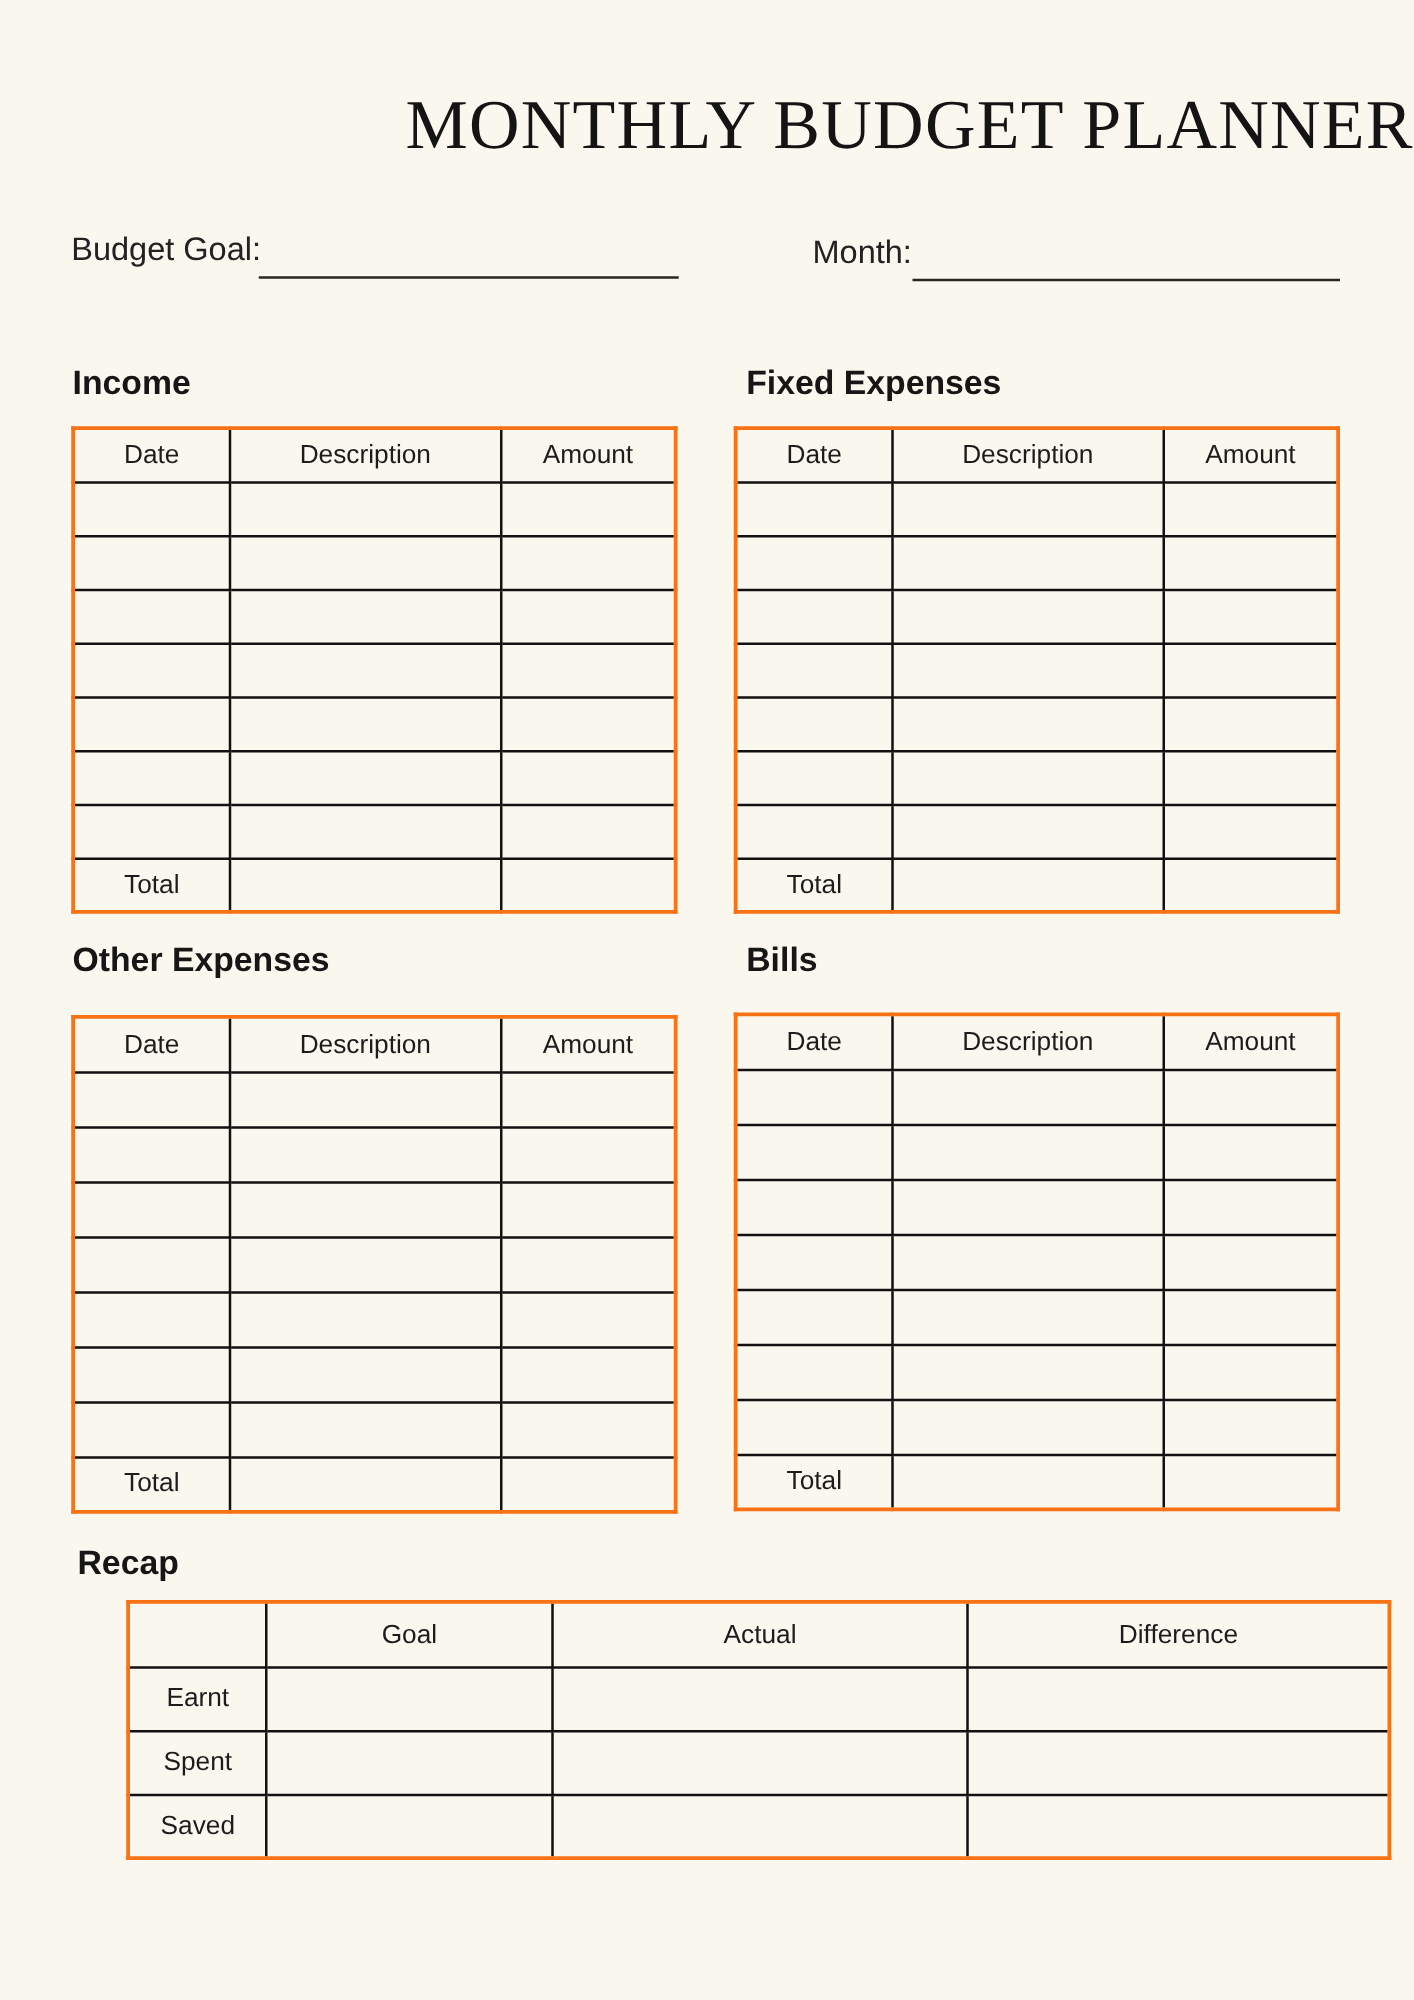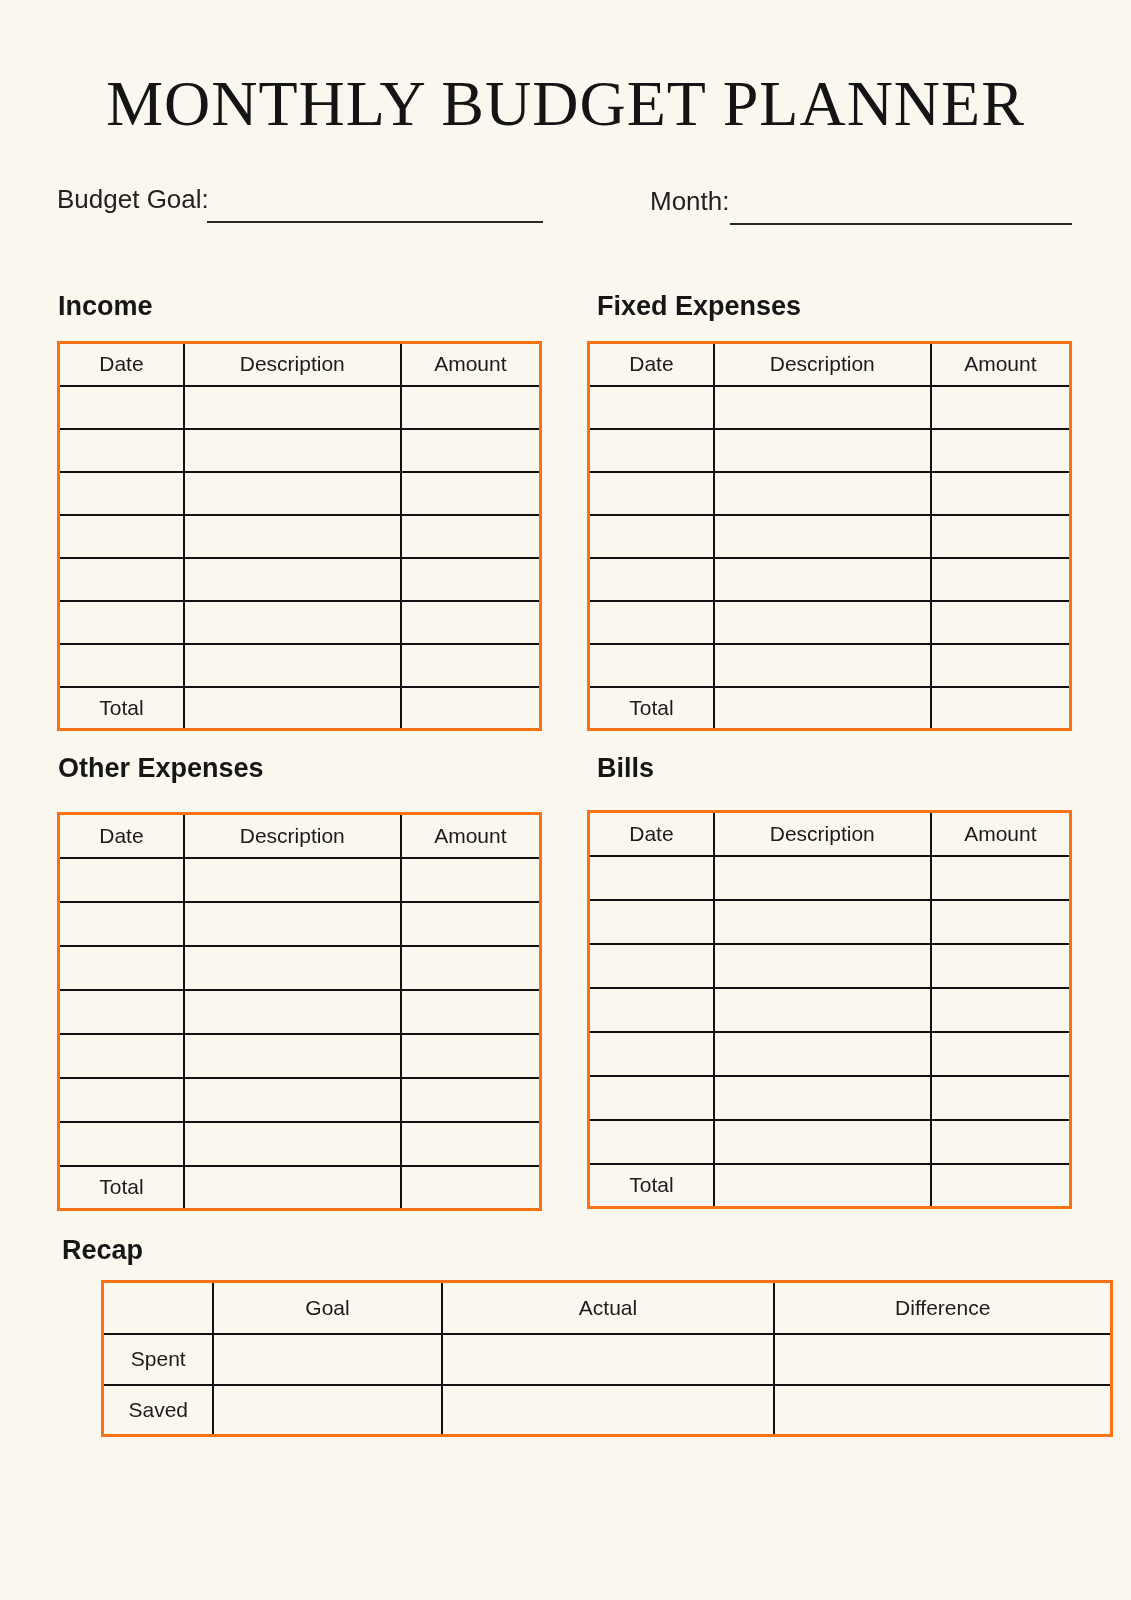--- a/index.html
+++ b/index.html
@@ -12,24 +12,24 @@
   .page {
     position: relative;
     width: 1131px;
     height: 1600px;
     background: #faf7ef;
     overflow: hidden;
   }
   .page-title {
     position: absolute;
     top: 72px; left: 0; right: 0;
-    text-align: center;
+    text-align: right;
     font-family: "Liberation Serif", serif;
     font-weight: normal;
-    font-size: 64px;
+    font-size: 56px;
     letter-spacing: 1px;
     color: #141414;
     line-height: 1.0;
   }
   .field-label {
     position: absolute;
     font-size: 26px;
     color: #222222;
     line-height: 1.15;
   }
@@ -332,20 +332,26 @@
     <thead>
       <tr>
         <th></th>
         <th>Goal</th>
         <th>Actual</th>
         <th>Difference</th>
       </tr>
     </thead>
     <tbody>
       <tr>
+        <th>Earnt</th>
+        <td></td>
+        <td></td>
+        <td></td>
+      </tr>
+      <tr>
         <th>Spent</th>
         <td></td>
         <td></td>
         <td></td>
       </tr>
       <tr>
         <th>Saved</th>
         <td></td>
         <td></td>
         <td></td>

